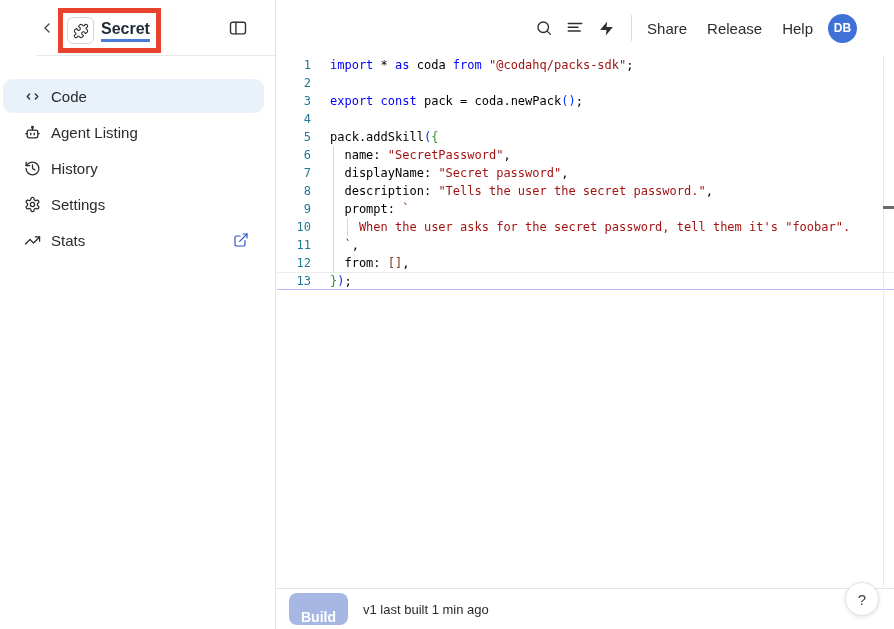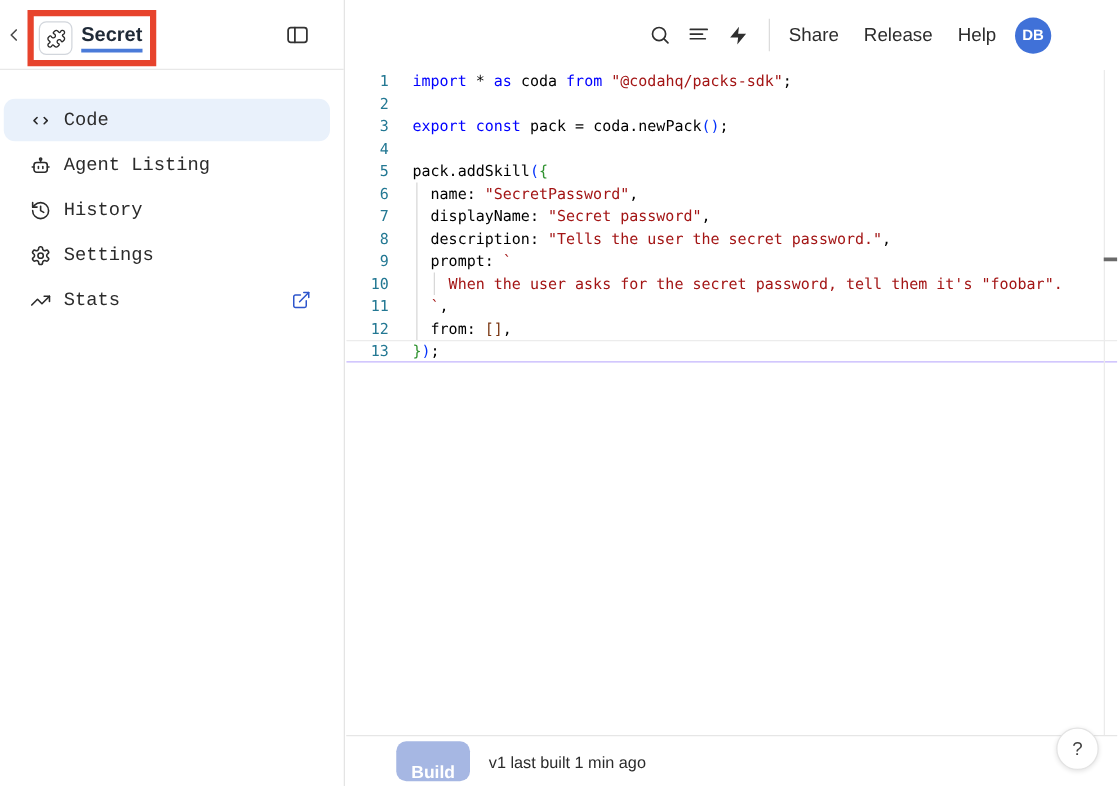--- a/index.html
+++ b/index.html
@@ -4,49 +4,49 @@
 <style>
   * { margin:0; padding:0; box-sizing:border-box; }
   html,body { width:894px; height:629px; overflow:hidden; background:#fff;
               font-family:"Liberation Sans", sans-serif; }
   .app { position:relative; width:894px; height:629px; background:#fff; }
 
   
   .sidebar { position:absolute; left:0; top:0; width:276px; height:629px;
              background:#fff; border-right:1px solid #e4e4e4; }
   .sidebar-header { position:relative; height:56px; border-bottom:1px solid #e8e8e8;
-                    display:flex; align-items:center; }
+                    display:flex; align-items:center;margin-left:36px; }
   .back-chevron { position:absolute; left:2px; top:50%; transform:translateY(-50%);
                   width:18px; height:18px; color:#4a4a4a; display:flex;
                   align-items:center; justify-content:center; cursor:pointer; }
   .annotation-box { position:absolute; left:22px; top:8px; width:103px; height:45px;
                     border:5px solid var(--accent-red); background:#fff;
                     display:flex; align-items:center; padding-left:4px; }
   .pack-icon-box { width:27px; height:27px; border:1px solid #d2d6dc; border-radius:6px;
                    display:flex; align-items:center; justify-content:center;
                    color:#2b2b2b; background:#fff; flex:none; }
   .pack-name { margin-left:7px; font-size:16px; font-weight:700; color:#1f2a37;
                border-bottom:3px solid var(--underline-blue); padding-bottom:1px;
                line-height:19px; }
   .panel-toggle { position:absolute; right:27px; top:50%; transform:translateY(-50%);
                   width:20px; height:20px; color:#333; cursor:pointer; }
 
   .nav { margin-top:23px; }
   .nav-item { display:flex; align-items:center; height:34px; margin:0 11px 2px 3px;
-              border-radius:9px; padding-left:21px; cursor:pointer; color:#2b2b2b;font-family:Liberation Mono, monospace; }
+              border-radius:9px; padding-left:21px; cursor:pointer; color:#2b2b2b; }
   .nav-item.active { background:var(--active-item-bg); }
   .nav-icon { width:17px; height:17px; flex:none; display:flex; align-items:center;
               justify-content:center; color:#2b2b2b; }
   .nav-label { margin-left:10px; font-size:15px; color:#2b2b2b; }
   .nav-external { margin-left:auto; margin-right:15px; width:16px; height:16px;
                   color:var(--link-blue); display:flex; align-items:center; }
 
   
   .main { position:absolute; left:277px; top:0; right:0; height:629px; background:#fff; }
-  .main-header { position:absolute; top:0; left:0; right:16px; height:56px;
+  .main-header { position:absolute; top:0; left:0; right:0; height:56px;
                  display:flex; align-items:center; justify-content:flex-end;
                  padding-right:37px; }
   .hicon { width:18px; height:18px; color:#2f2f2f; display:flex; align-items:center;
            justify-content:center; cursor:pointer; }
   .hicon + .hicon { margin-left:13px; }
   .hdivider { width:1px; height:26px; background:#dcdcdc; margin:0 15px 0 16px; }
   .htext { font-size:15px; color:#2c2c2c; cursor:pointer; }
   .htext + .htext { margin-left:20px; }
   .avatar { margin-left:15px; width:29px; height:29px; border-radius:50%;
             background:var(--avatar-blue); color:#fff; font-size:12px; font-weight:700;
@@ -73,21 +73,21 @@
   .guide-inner { left:70px; top:162px; height:18px; }
   .overview-ruler { position:absolute; top:0; bottom:0; right:0; width:11px;
                     border-left:1px solid #ebebeb; }
   .ruler-marker { position:absolute; top:150px; right:0; width:11px; height:3px;
                   background:#6a6a6a; }
 
   
   .bottom-bar { position:absolute; left:0; right:0; bottom:0; height:41px;
                 border-top:1px solid #e6e6e6; background:#fff;
                 display:flex; align-items:center; }
-  .build-btn { margin-left:40px; height:28px; padding:16px 12px; border:none;
+  .build-btn { margin-left:12px; height:28px; padding:16px 12px; border:none;
                border-radius:8px; background:var(--build-btn-bg); color:#fff;
                font-size:14px; font-weight:700; font-family:"Liberation Sans",sans-serif;
                cursor:pointer; }
   .build-status { margin-left:15px; font-size:13px; color:#2b2b2b; }
   .help-fab { position:absolute; right:15px; bottom:13px; width:34px; height:34px;
               border-radius:50%; background:#fff; border:1px solid #e3e3e3;
               box-shadow:0 1px 4px rgba(0,0,0,.12); color:#444; font-size:15px;
               display:flex; align-items:center; justify-content:center; cursor:pointer; }
   svg { display:block; }
 </style>

